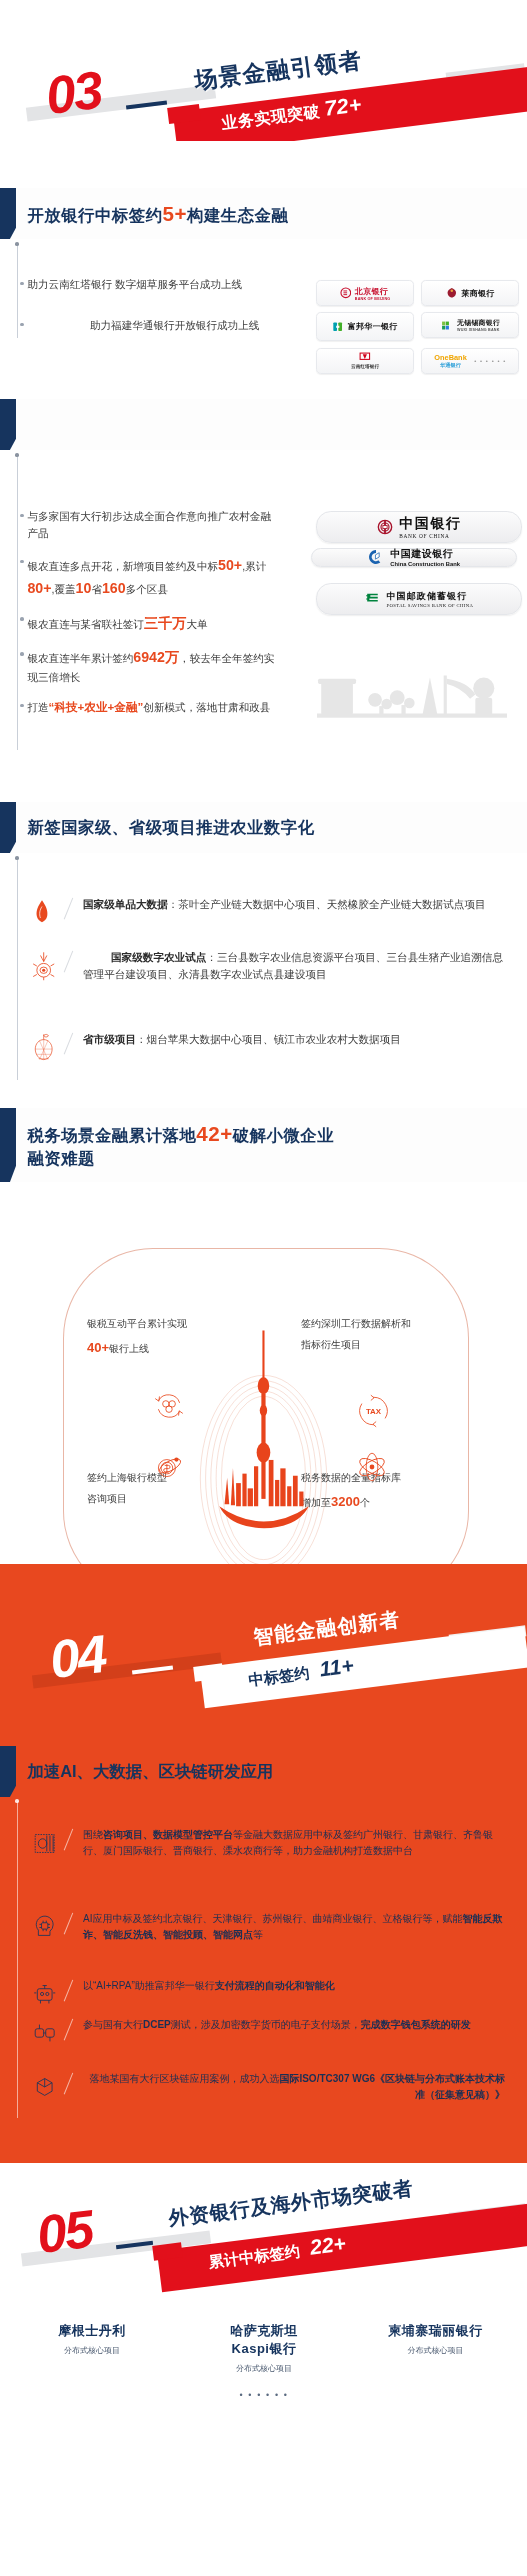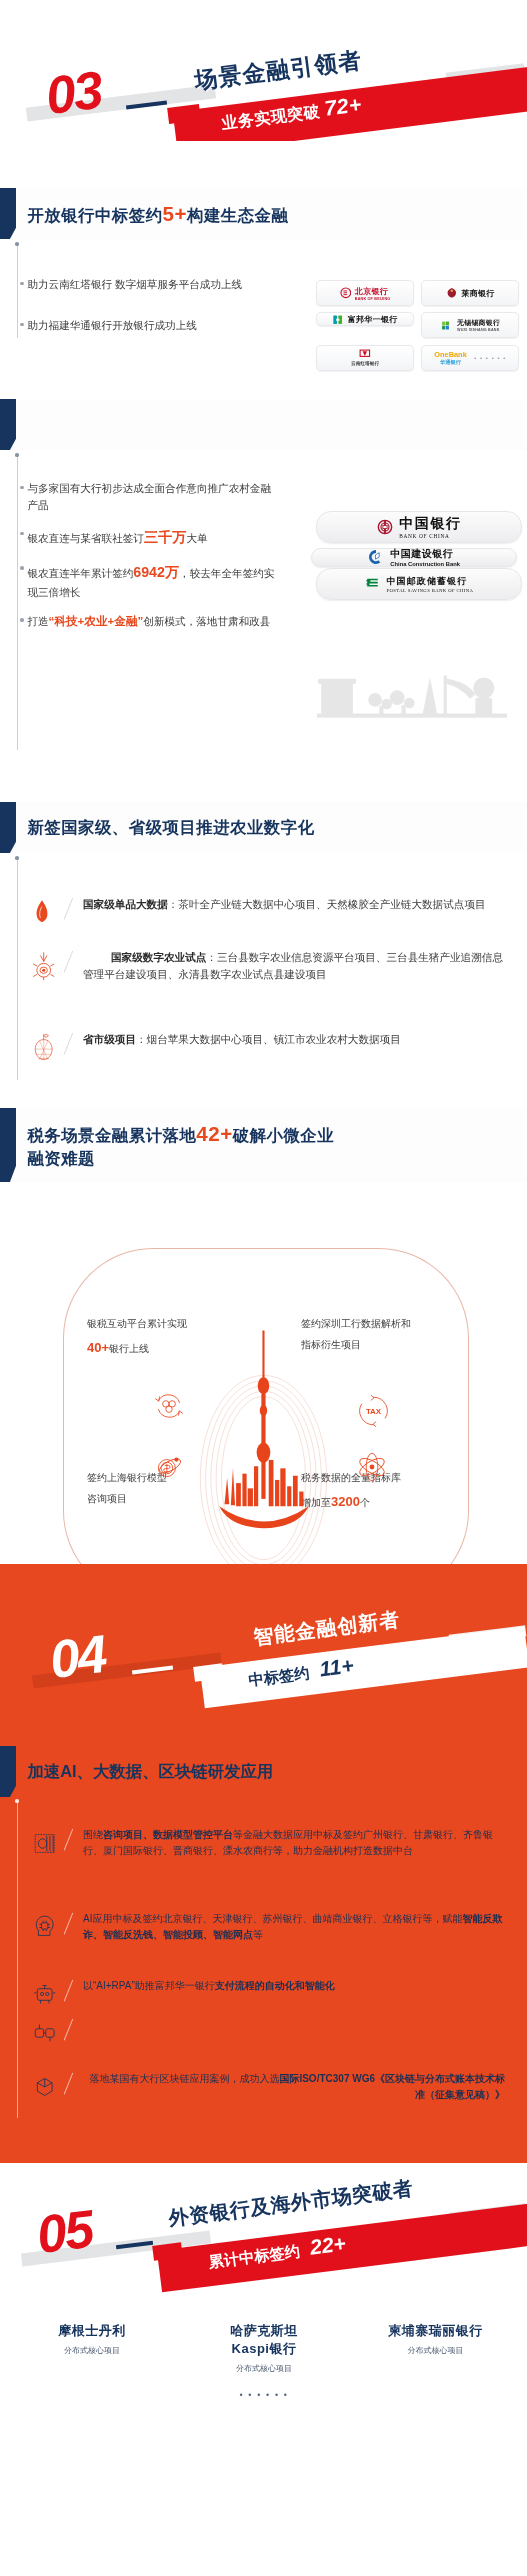--- a/index.html
+++ b/index.html
@@ -148,21 +148,21 @@
 </div>
 
 <div class="vline" style="left:17px;top:244px;height:94px;"></div>
 
 <div style="position:absolute;left:27.4px;top:276px;width:232px;">
   <div style="position:relative;">
     <span class="bullet-dot"></span>
     <div class="body-txt">助力云南红塔银行 数字烟草服务平台成功上线</div>
   </div>
 </div>
-<div style="position:absolute;left:27.4px;top:317px;width:232px;">
+<div style="position:absolute;left:27.4px;top:317px;width:232px;text-align:right;">
   <div style="position:relative;">
     <span class="bullet-dot"></span>
     <div class="body-txt">助力福建华通银行开放银行成功上线</div>
   </div>
 </div>
 
 <div style="position:absolute;left:316px;top:280px;width:206px;display:grid;grid-template-columns:98px 98px;grid-gap:6.3px 7.4px;">
 
   <div class="chip" style="height:26px;">
     <div class="logo-row">
@@ -180,21 +180,21 @@
   <div class="chip" style="height:26px;">
     <div class="logo-row">
       <svg width="11.6" height="11.6" viewBox="0 0 22 22">
         <path d="M11 2c5 2 8 5 8 9 0 5-4 9-8 9s-8-4-8-9c0-4 3-7 8-9z" fill="#9b1b30"></path>
         <circle cx="11" cy="7" r="2.4" fill="#e8a33d"></circle>
       </svg>
       <div class="logo-cn" style="color:#111;">莱商银行</div>
     </div>
   </div>
 
-  <div class="chip" style="height:14px;">
+  <div class="chip" style="height:29px;">
     <div class="logo-row">
       <svg width="11.6" height="11.6" viewBox="0 0 22 22">
         <rect x="2.5" y="3" width="7" height="16" rx="1.5" fill="#00a0b0"></rect>
         <rect x="12" y="3" width="7" height="16" rx="1.5" fill="#43b02a"></rect>
         <rect x="8" y="9" width="6" height="4" fill="#fff"></rect>
       </svg>
       <div class="logo-cn" style="color:#111;">富邦华一银行</div>
     </div>
   </div>
 
@@ -233,25 +233,29 @@
 </div>
 
 <div style="position:absolute;left:0;top:399px;width:528px;height:51px;" class="sec-title-wrap">
   <div class="sec-title-bg"></div>
   <div class="sec-tab"></div>
 </div>
 
 <div class="vline" style="left:17px;top:455px;height:295px;"></div>
 
 <div style="position:absolute;left:27.4px;top:480px;width:248px;">
-  <div style="position:relative;margin-bottom:11.6px;">
+  <div style="position:relative;margin-bottom:11.6px;margin-top:28px;">
     <span class="bullet-dot"></span>
     <div class="body-txt">
       <span>与多家国有大行初步达成全面合作意向推广农村金融产品</span>
     </div>
+  </div>
+  <div style="position:relative;margin-bottom:11.6px;">
+    <span class="bullet-dot"></span>
+    <div class="body-txt"><span>银农直连多点开花，新增项目签约及中标</span><span class="hl-big">50+</span><span>,累计</span><span class="hl-big">80+</span><span>,覆盖</span><span class="hl-big">10</span><span>省</span><span class="hl-big">160</span><span>多个区县</span></div>
   </div>
   <div style="position:relative;margin-bottom:11.6px;">
     <span class="bullet-dot"></span>
     <div class="body-txt"><span>银农直连与某省联社签订</span><span class="hl-big">三千万</span><span>大单</span></div>
   </div>
   <div style="position:relative;margin-bottom:11.6px;">
     <span class="bullet-dot"></span>
     <div class="body-txt"><span>银农直连半年累计签约</span><span class="hl-big">6942万</span><span>，较去年全年签约实现三倍增长</span></div>
   </div>
   <div style="position:relative;">
@@ -266,21 +270,21 @@
       <circle cx="15" cy="15" r="12.5" fill="none" stroke="#a8122b" stroke-width="2.6"></circle>
       <circle cx="15" cy="15" r="7.5" fill="none" stroke="#a8122b" stroke-width="2.2"></circle>
       <rect x="13.3" y="2" width="3.4" height="26" fill="#a8122b"></rect>
       <rect x="11" y="12" width="8" height="6" fill="#fff" stroke="#a8122b" stroke-width="1.6"></rect>
     </svg>
     <div style="margin-left:6.3px;">
       <div style="font-size:14px;font-weight:bold;color:#111;letter-spacing:1.6px;">中国银行</div>
       <div style="font-size:5.3px;font-family:'Liberation Serif',serif;letter-spacing:0.7px;color:#111;">BANK OF CHINA</div>
     </div>
   </div>
-  <div class="chip-wide" style="height:19px;margin-bottom:1px;width:206px;margin-left:0;">
+  <div class="chip-wide" style="height:19px;margin-bottom:16px;width:206px;margin-left:0;">
     <svg width="16" height="16" viewBox="0 0 30 30">
       <path d="M15 2a13 13 0 1 0 8 23.2l-3.6-4.2A7.6 7.6 0 1 1 15 7.6z" fill="#1b63b0"></path>
       <path d="M14 11l7-4v8l-7 4z" fill="#fff" stroke="#1b63b0" stroke-width="1.4"></path>
     </svg>
     <div style="margin-left:6.3px;">
       <div style="font-size:10px;font-weight:bold;color:#111;letter-spacing:0.5px;">中国建设银行</div>
       <div style="font-size:5.8px;color:#111;font-weight:bold;">China Construction Bank</div>
     </div>
   </div>
   <div class="chip-wide" style="height:32px;width:206px;margin-left:5.3px;">
@@ -518,20 +522,21 @@
 
   <svg style="position:absolute;left:31px;top:454px;" width="27.4" height="31" viewBox="0 0 52 58">
     <g fill="none" stroke="#16345e" stroke-width="1.6">
       <rect x="8" y="20" width="16" height="16" rx="4"></rect>
       <rect x="28" y="20" width="16" height="16" rx="4"></rect>
       <path d="M24 28h4"></path>
       <path d="M16 20v-8M36 36v8"></path>
     </g>
   </svg>
   <div class="slash" style="left:68px;top:454px;"></div>
+  <div class="o-body" style="position:absolute;left:83px;top:453px;width:422px;"><span>参与国有大行</span><b>DCEP</b><span>测试，涉及加密数字货币的电子支付场景，</span><b>完成数字钱包系统的研发</b></div>
 
   <svg style="position:absolute;left:31px;top:508px;" width="27.4" height="31" viewBox="0 0 52 58">
     <g fill="none" stroke="#16345e" stroke-width="1.6">
       <path d="M26 12l14 8v16l-14 8-14-8V20z"></path>
       <path d="M26 12v16M26 28l14-8M26 28L12 20"></path>
     </g>
   </svg>
   <div class="slash" style="left:68px;top:508px;"></div>
   <div class="o-body" style="position:absolute;left:83px;top:507px;width:422px;text-align:right;"><span>落地某国有大行区块链应用案例，成功入选</span><b>国际ISO/TC307 WG6《区块链与分布式账本技术标准（征集意见稿）》</b></div>
 </div>

